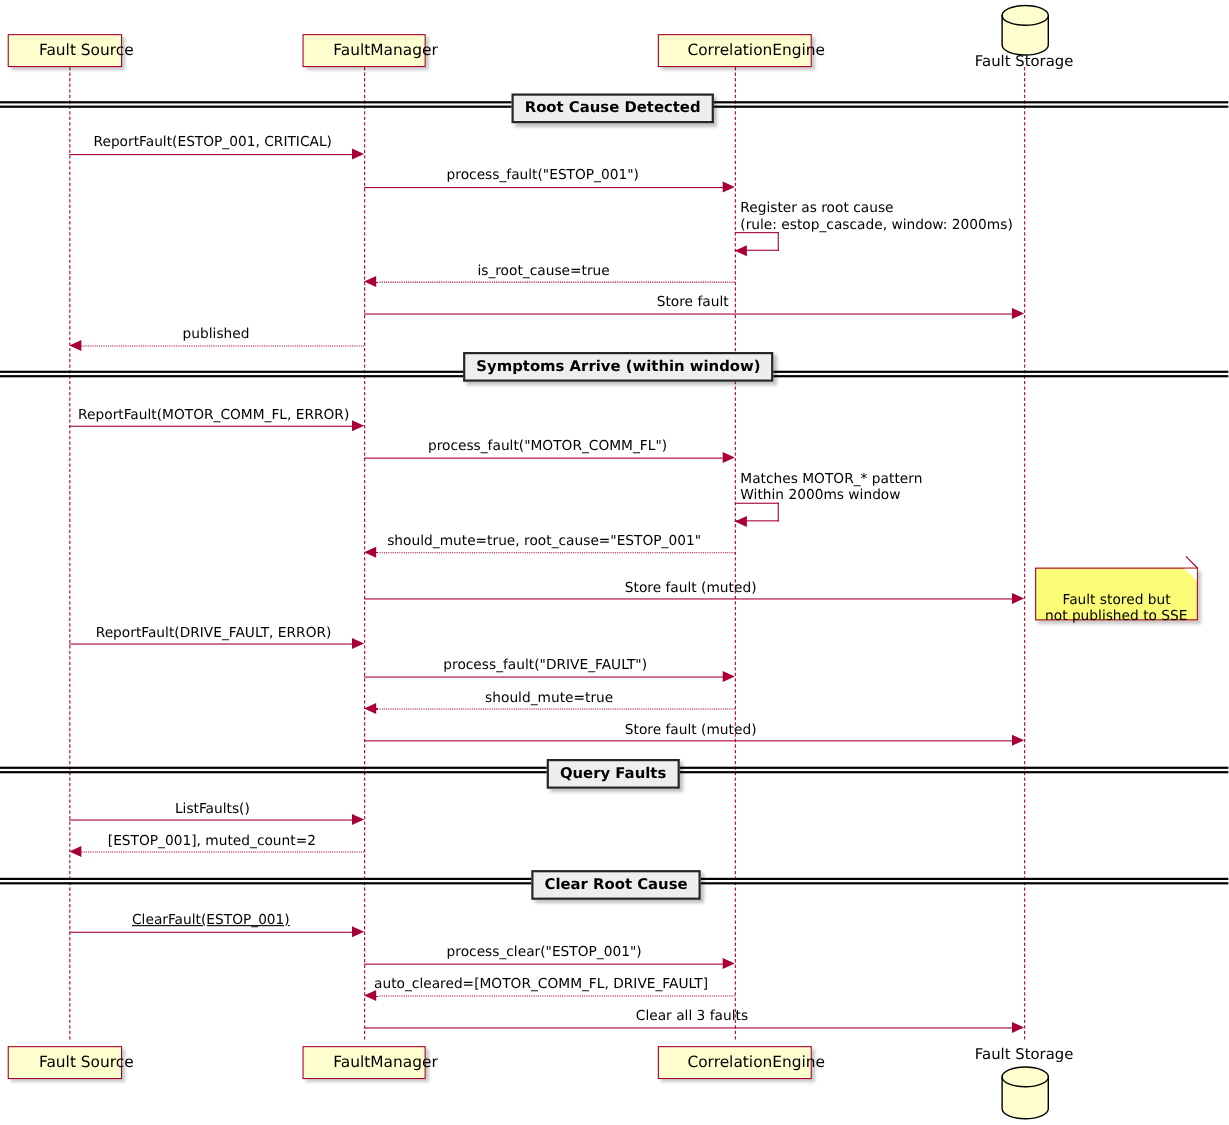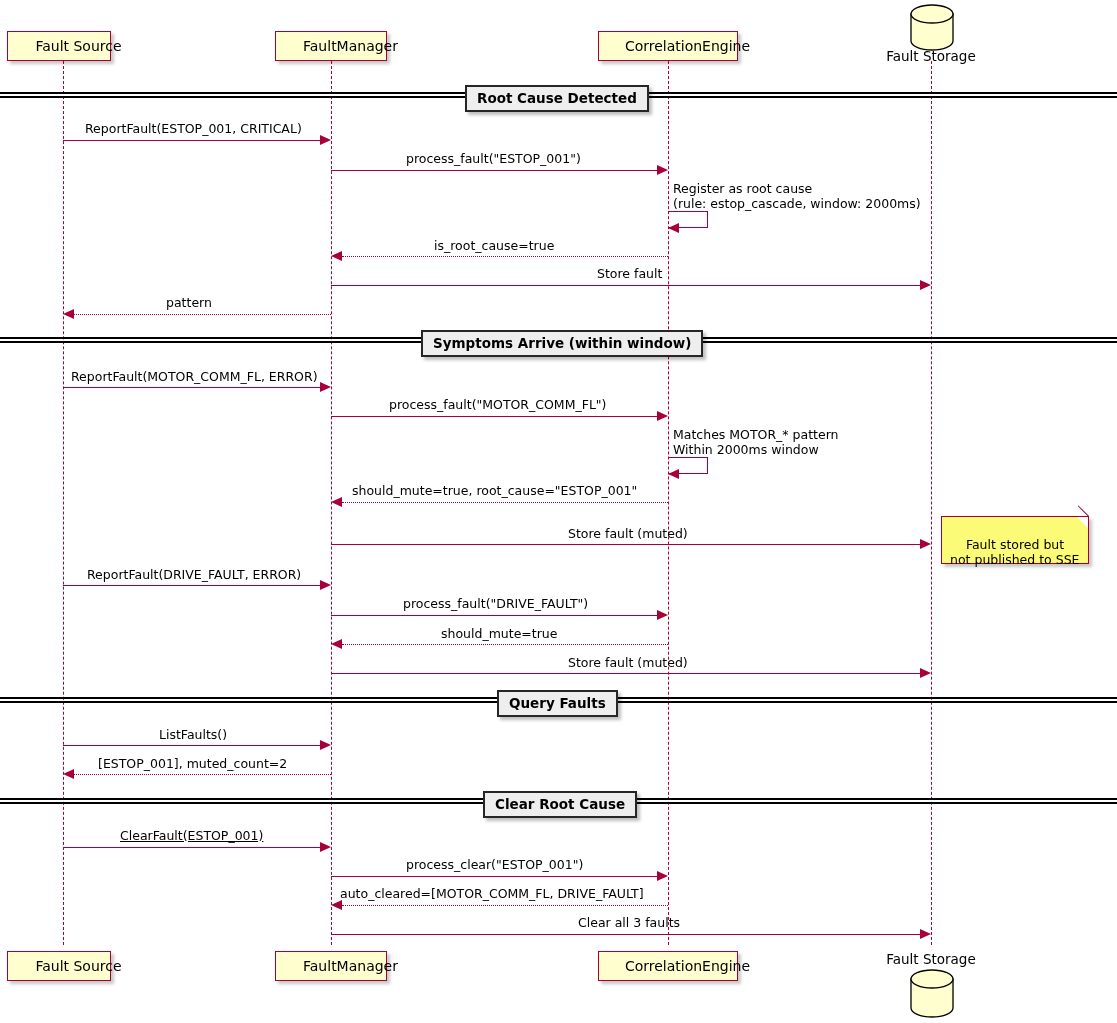--- a/index.html
+++ b/index.html
@@ -192,21 +192,21 @@
   <div class="lifeline" style="left:331px; top:61px; height:884px;"></div>
   <div class="lifeline" style="left:668px; top:61px; height:884px;"></div>
   <div class="lifeline" style="left:931px; top:61px; height:884px;"></div>
 
   <div class="divider-line" style="top:92px;"></div>
   <div class="divider-label" style="left:465px; top:85px;">
     <span>Root Cause Detected</span>
   </div>
 
   <div class="divider-line" style="top:337px;"></div>
-  <div class="divider-label" style="left:421px; top:330px;">
+  <div class="divider-label" style="left:421px; top:320px;">
     <span>Symptoms Arrive (within window)</span>
   </div>
 
   <div class="divider-line" style="top:697px;"></div>
   <div class="divider-label" style="left:497px; top:690px;">
     <span>Query Faults</span>
   </div>
 
   <div class="divider-line" style="top:798px;"></div>
   <div class="divider-label" style="left:483px; top:791px;">
@@ -228,21 +228,21 @@
   <div class="msg-line dotted" style="left:342px; top:256px; width:326px;"></div>
   <div class="arrowhead left" style="left:331px; top:251px;"></div>
   <div class="msg-label" style="left:434px; top:238px;">is_root_cause=true</div>
 
   <div class="msg-line" style="left:331px; top:285px; width:589px;"></div>
   <div class="arrowhead right" style="left:920px; top:280px;"></div>
   <div class="msg-label" style="left:597px; top:266px;">Store fault</div>
 
   <div class="msg-line dotted" style="left:74px; top:314px; width:257px;"></div>
   <div class="arrowhead left" style="left:63px; top:309px;"></div>
-  <div class="msg-label" style="left:166px; top:295px;">pattern</div>
+  <div class="msg-label" style="left:166px; top:295px;">published</div>
 
   <div class="msg-line" style="left:63px; top:387px; width:257px;"></div>
   <div class="arrowhead right" style="left:320px; top:382px;"></div>
   <div class="msg-label" style="left:71px; top:369px;">ReportFault(MOTOR_COMM_FL, ERROR)</div>
 
   <div class="msg-line" style="left:331px; top:416px; width:326px;"></div>
   <div class="arrowhead right" style="left:657px; top:411px;"></div>
   <div class="msg-label" style="left:389px; top:397px;">process_fault("MOTOR_COMM_FL")</div>
 
   <div class="self-label" style="left:673px; top:427px;"><span>Matches MOTOR_* pattern</span><br><span>Within 2000ms window</span></div>

